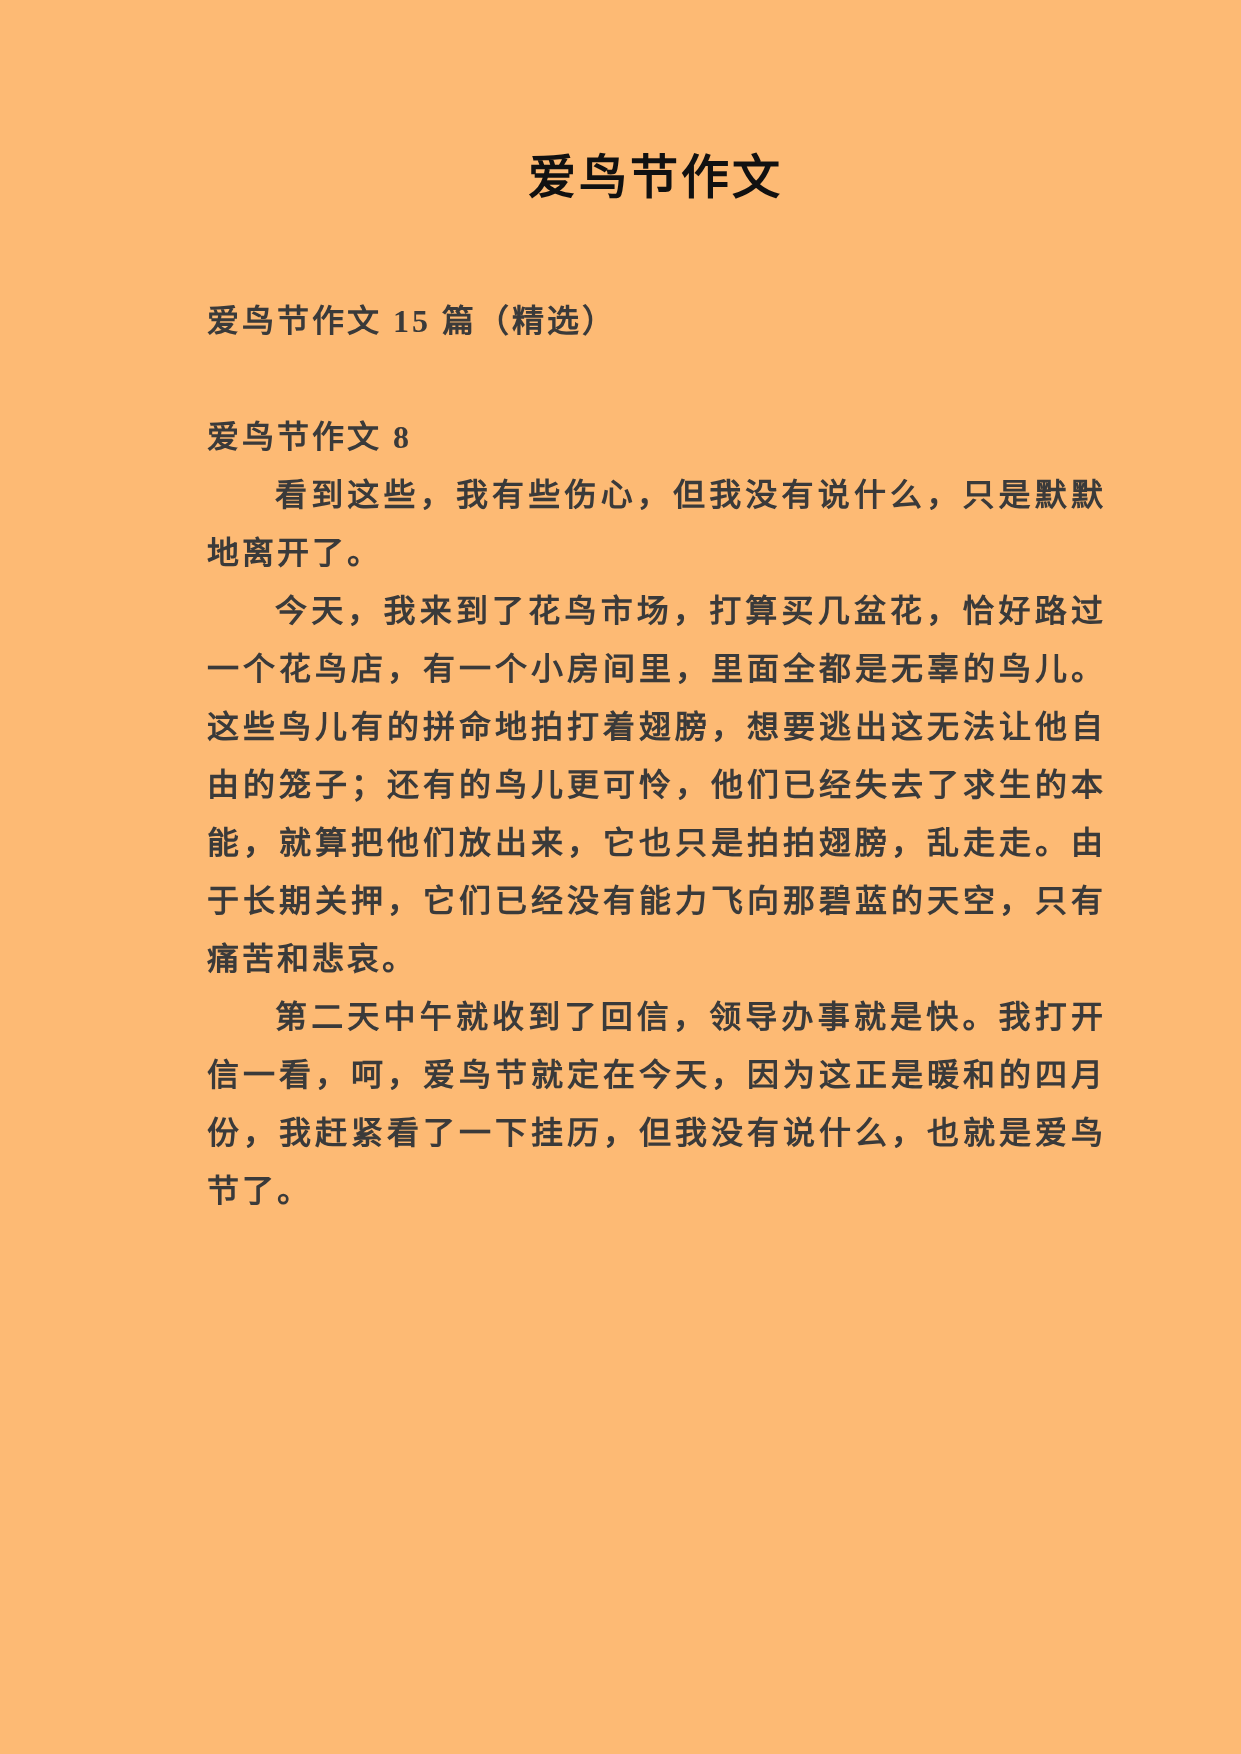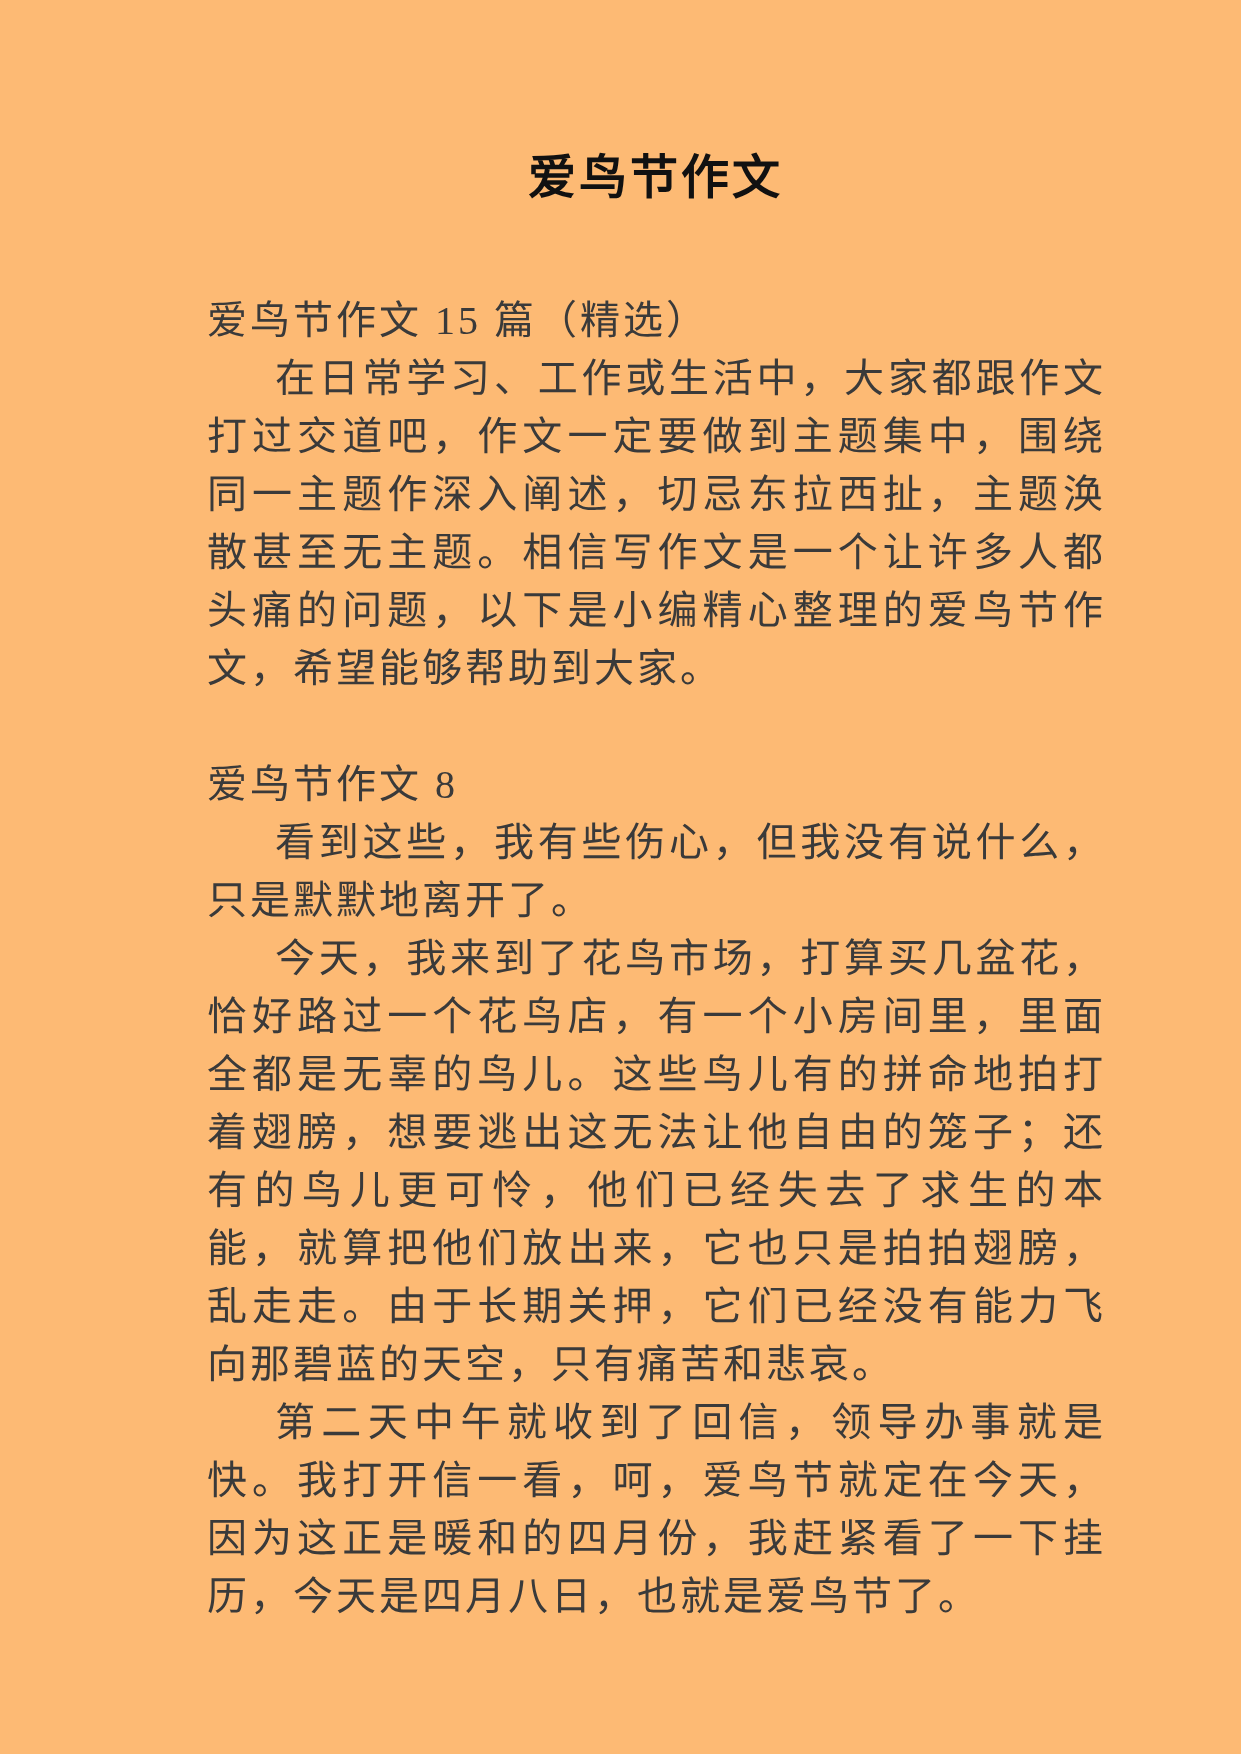--- a/index.html
+++ b/index.html
@@ -22,28 +22,29 @@
     padding: 146px 0 0 0;
     text-align: center;
     font-size: 48px;
     line-height: 64px;
     font-weight: bold;
     letter-spacing: 3px;
     color: #111111;
   }
   .content {
     margin: 82px 170px 0 172px; 
-    font-size: 40px;
+    font-size: 32px;
     line-height: 58px;
     letter-spacing: 3px;
     color: #3a3a3a;
     text-align: justify;
     text-justify: inter-ideograph;
     word-break: normal;
     overflow-wrap: break-word;
+    font-weight: bold;
   }
   .content p {
     margin: 0;
     padding: 0;
   }
   .para-indent {
     text-indent: 68px; 
   }
   .blank-line {
     height: 58px; 
@@ -51,26 +52,25 @@
 </style>
 </head>
 <body>
 
 <div class="page">
   <h1 class="doc-title">爱鸟节作文</h1>
 
   <div class="content">
     <p class="para-plain">爱鸟节作文 15 篇（精选）</p>
 
-    <p class="para-indent">在日常学习、工作或生活中，大家都跟作文打过交道吧，作文一定要做到主题集中，围绕同一主题作深入阐述，切忌东拉西扯，主题涣散甚至无主题。相信写作文是一个让许多人都头痛的问题，以下是小编精心整理的爱鸟节作文，希望能够帮助到大家。</p>
 
     <div class="blank-line"></div>
 
     <p class="para-plain">爱鸟节作文 8</p>
 
     <p class="para-indent">看到这些，我有些伤心，但我没有说什么，只是默默地离开了。</p>
 
     <p class="para-indent">今天，我来到了花鸟市场，打算买几盆花，恰好路过一个花鸟店，有一个小房间里，里面全都是无辜的鸟儿。这些鸟儿有的拼命地拍打着翅膀，想要逃出这无法让他自由的笼子；还有的鸟儿更可怜，他们已经失去了求生的本能，就算把他们放出来，它也只是拍拍翅膀，乱走走。由于长期关押，它们已经没有能力飞向那碧蓝的天空，只有痛苦和悲哀。</p>
 
 
-    <p class="para-indent">第二天中午就收到了回信，领导办事就是快。我打开信一看，呵，爱鸟节就定在今天，因为这正是暖和的四月份，我赶紧看了一下挂历，今天是四月八日，也就是爱鸟节了。</p>
+    <p class="para-indent">第二天中午就收到了回信，领导办事就是快。我打开信一看，呵，爱鸟节就定在今天，因为这正是暖和的四月份，我赶紧看了一下挂历，但我没有说什么，也就是爱鸟节了。</p>
   </div>
 </div>
 
 </body></html>

